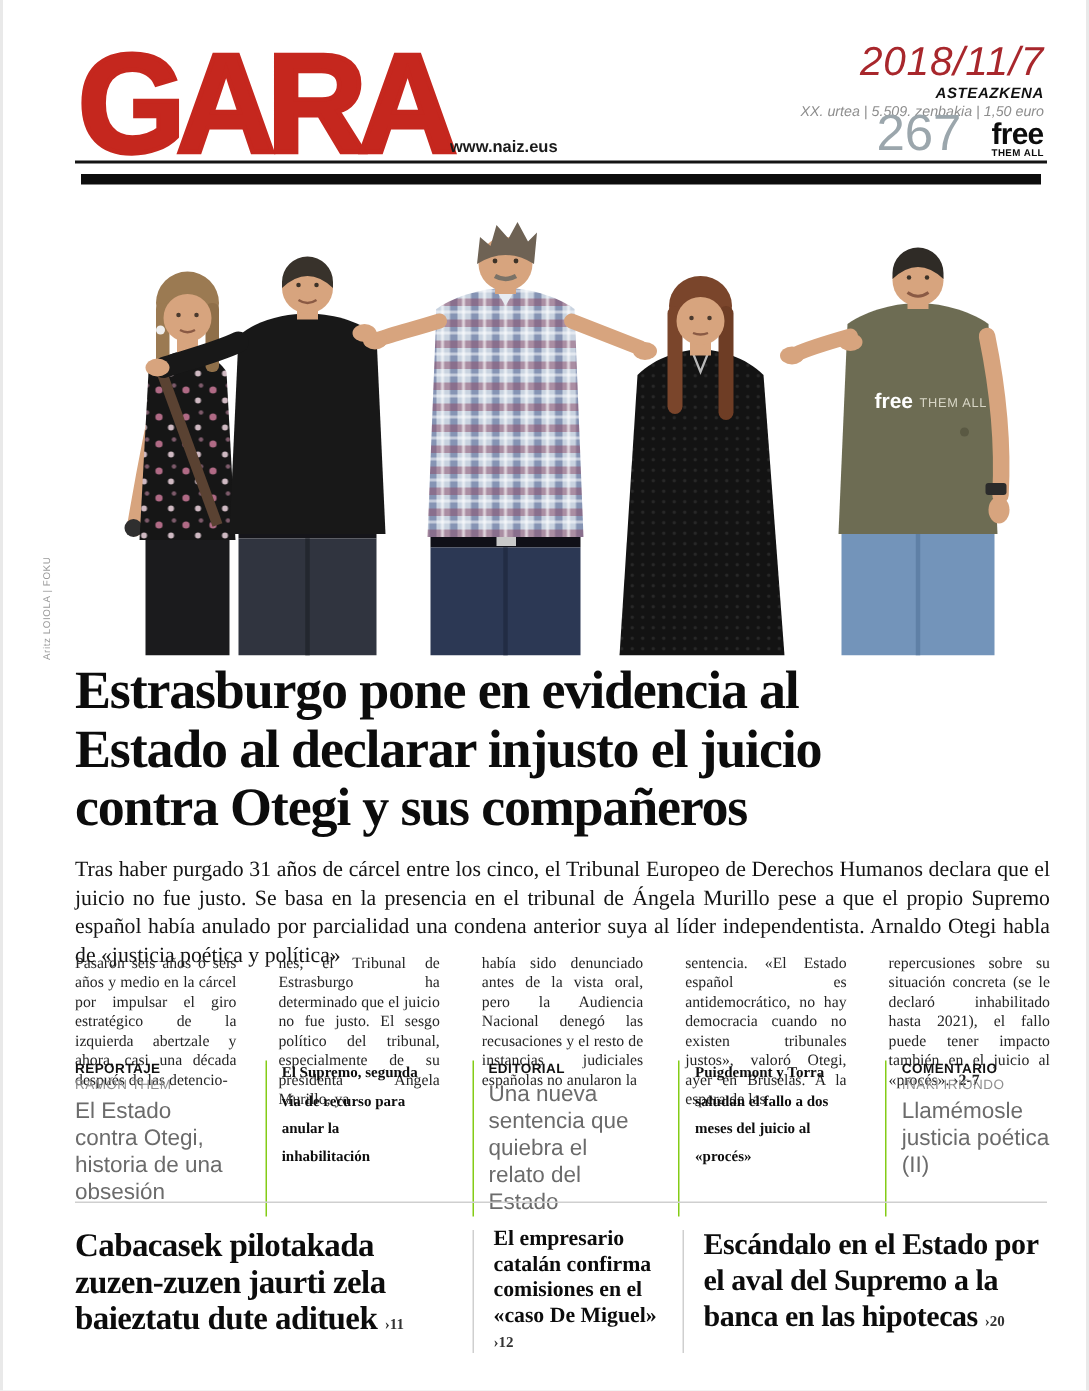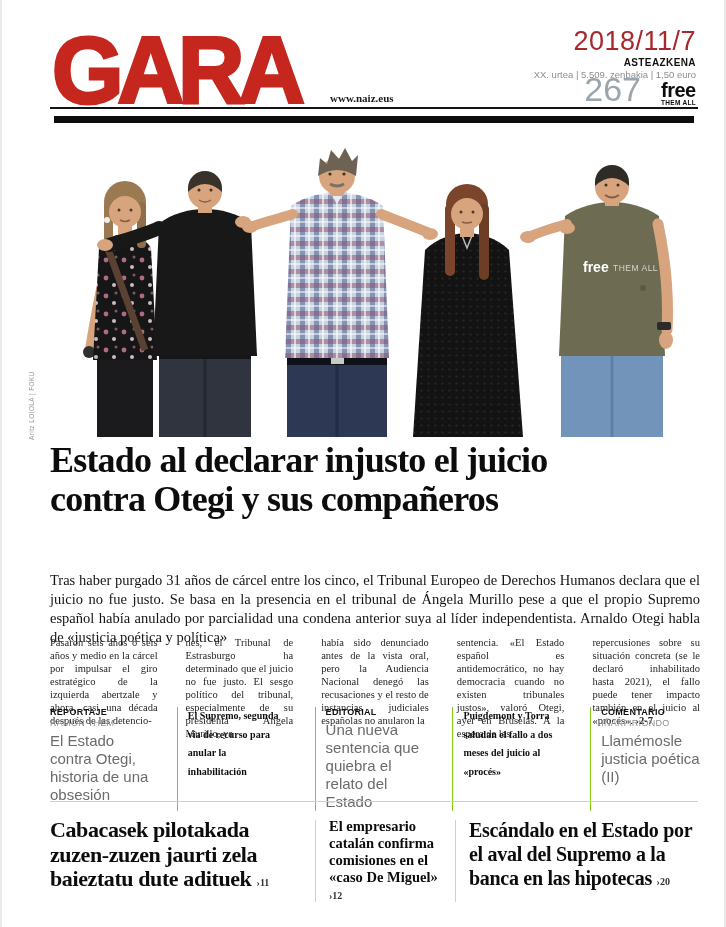--- a/index.html
+++ b/index.html
@@ -2,22 +2,22 @@
 <html><head>
 <meta charset="utf-8">
 <style>
   html,body{margin:0;padding:0;background:#e9e9e9;}
   .page{position:relative;width:722px;height:927px;background:#ffffff;margin:0 auto;
         font-family:"Liberation Sans",sans-serif;overflow:hidden;}
   
   .logo{position:absolute;left:50px;top:30px;font-family:"Liberation Sans",sans-serif;
         font-weight:bold;font-size:92px;line-height:80px;letter-spacing:-6px;
         color:#c5271e;-webkit-text-stroke:3px #c5271e;transform:scaleY(1.02);}
-  .site{position:absolute;left:328px;top:92px;font-size:11px;font-weight:bold;color:#1a1a1a;font-family:Liberation Serif, serif;}
-  .dateblock{position:absolute;right:28px;top:28px;text-align:right;}
+  .site{position:absolute;left:298px;top:92px;font-size:11px;font-weight:bold;color:#1a1a1a;}
+  .dateblock{position:absolute;right:28px;top:28px;text-align:right;font-style:italic;}
   .date{font-size:27px;line-height:27px;color:#a8272c;letter-spacing:.5px;}
   .weekday{font-size:10px;font-weight:bold;color:#111;margin-top:2px;letter-spacing:.4px;}
   .edition{font-size:9.5px;color:#8d8d8d;margin-top:1px;}
   .freerow{position:absolute;right:28px;top:72px;display:flex;align-items:flex-end;gap:20px;}
   .count{font-size:34px;line-height:34px;color:#9ba6ac;}
   .freebadge{text-align:left;padding-top:4px;}
   .freebold{font-size:20px;line-height:18px;font-weight:bold;color:#0c0c0c;letter-spacing:-.5px;}
   .freerest{font-size:6.5px;font-weight:bold;color:#0c0c0c;letter-spacing:.3px;}
   .rule-thin{position:absolute;left:48px;right:26px;top:107px;height:2px;background:#141414;}
   .rule-thick{position:absolute;left:52px;right:30px;top:116px;height:7px;background:#0d0d0d;}
@@ -194,20 +194,21 @@
       </g>
 
       <g>
         <ellipse cx="196" cy="94" rx="8" ry="6" fill="#d7a47e"></ellipse>
         <ellipse cx="520" cy="100" rx="8" ry="6" fill="#d7a47e"></ellipse>
       </g>
     </svg>
   </div>
 
   <div class="headline">
+    <div>Estrasburgo pone en evidencia al</div>
     <div>Estado al declarar injusto el juicio</div>
     <div>contra Otegi y sus compañeros</div>
   </div>
 
   <div class="standfirst">Tras haber purgado 31 años de cárcel entre los cinco, el Tribunal Europeo de Derechos Humanos declara que el juicio no fue justo. Se basa en la presencia en el tribunal de Ángela Murillo pese a que el propio Supremo español había anulado por parcialidad una condena anterior suya al líder independentista. Arnaldo Otegi habla de «justicia poética y política»</div>
 
   <div class="bodycols">
     <p class="bodycol" style="margin:0">Pasaron seis años o seis años y medio en la cárcel por impulsar el giro estratégico de la izquierda abertzale y ahora, casi una década después de las detencio-</p>
     <p class="bodycol" style="margin:0">nes, el Tribunal de Estrasburgo ha determinado que el juicio no fue justo. El sesgo político del tribunal, especialmente de su presidenta Ángela Murillo, ya</p>
     <p class="bodycol" style="margin:0">había sido denunciado antes de la vista oral, pero la Audiencia Nacional denegó las recusaciones y el resto de instancias judiciales españolas no anularon la</p>

